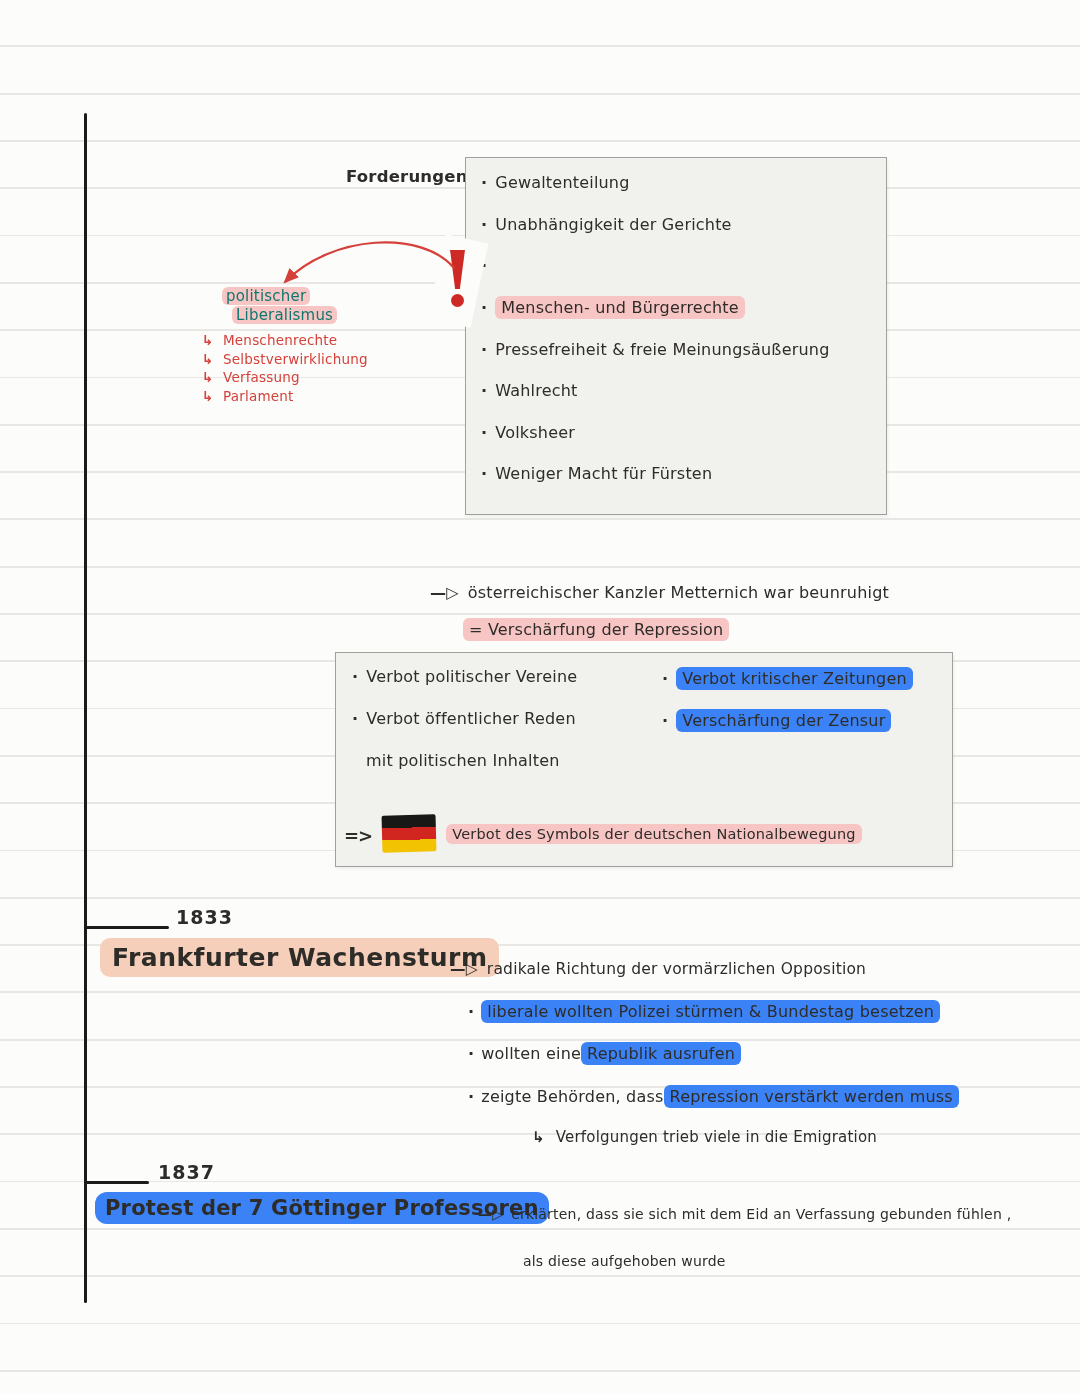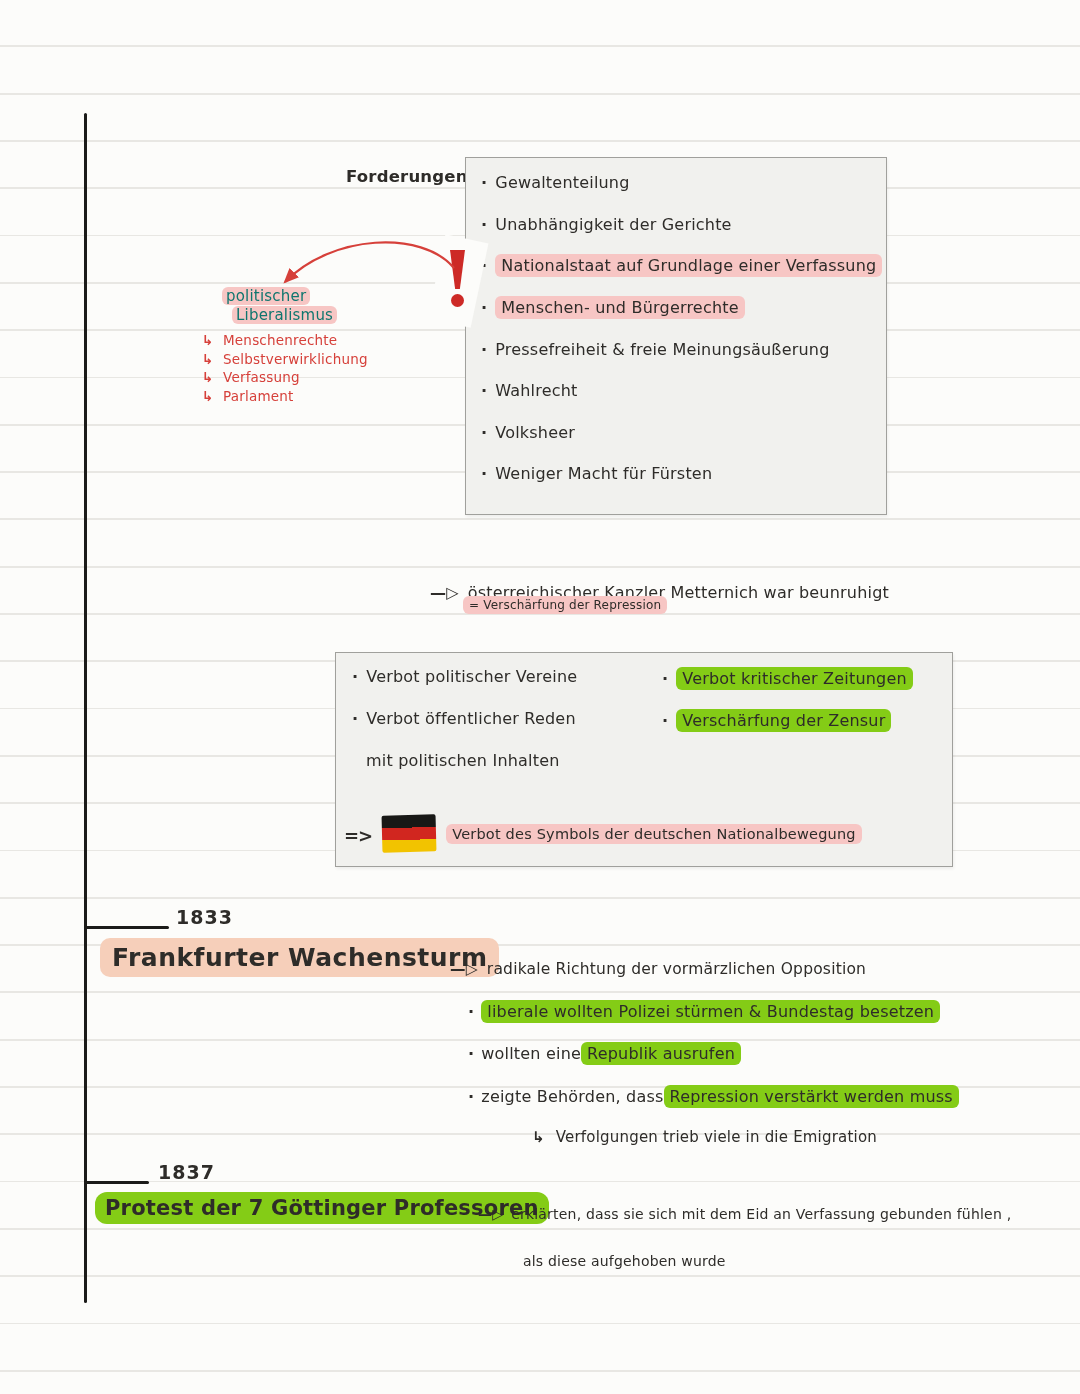--- a/index.html
+++ b/index.html
@@ -4,41 +4,41 @@
 <style>
   html,body{margin:0;padding:0;background:#ffffff;}
   .page{
     position:relative;width:1080px;height:1394px;background:#fcfcfa;
     background-image:repeating-linear-gradient(to bottom,transparent 0,transparent 45.5px,#e8e7e3 45.5px,#e8e7e3 47.3px);
     font-family:"DejaVu Sans","Liberation Sans",sans-serif;color:#2e2c29;overflow:hidden;letter-spacing:.2px;
   }
   .margin-line{position:absolute;left:84px;top:113px;width:3px;height:1190px;background:#1b1b19;border-radius:2px;}
   .hl{border-radius:6px;padding:2px 6px;}
   .hl.pink{background:#f7c6c4;}
-  .hl.orange{background:#84cc16;}
+  .hl.orange{background:#3b82f6;}
   .hl.peach{background:#f6cfba;}
   .panel{position:absolute;background:#f1f1ee;border:1.5px solid #a0a09c;box-shadow:1px 2px 3px rgba(0,0,0,.06);}
   #forderungen-box{left:465px;top:157px;width:420px;height:352px;padding-top:4px;}
   .p-item{display:flex;align-items:center;padding-left:15px;height:41.6px;font-size:16px;}
   .b{margin-right:8px;font-weight:bold;}
   #forderungen-label{position:absolute;left:346px;top:167px;width:116px;text-align:right;font-size:16.5px;font-weight:bold;}
   .excl-notch{position:absolute;left:436px;top:238px;width:44px;height:86px;background:#fcfcfa;transform:rotate(12deg);}
   .excl{position:absolute;left:449px;top:250px;width:20px;}
   .excl-bar{width:17px;height:39px;background:#cd2a26;clip-path:polygon(6% 0,94% 0,64% 100%,36% 100%);}
   .excl-dot{width:13px;height:13px;border-radius:50%;background:#cd2a26;margin:5px 0 0 2px;}
   #lib-arrow{position:absolute;left:272px;top:228px;}
   #lib-title{position:absolute;left:222px;top:287px;color:#0f766e;font-size:15px;line-height:19px;}
   #lib-title .hl{padding:0 4px;}
   #lib-title .l2{margin-left:10px;}
   #lib-list{position:absolute;left:202px;top:331px;color:#d6403a;font-size:13.5px;line-height:18.5px;}
   .lib-item span:first-child{margin-right:5px;font-weight:bold;}
   .lead{position:absolute;display:flex;align-items:flex-start;gap:9px;font-size:15.5px;}
   .arrow-glyph{white-space:nowrap;font-weight:bold;}
   #mett{left:430px;top:583px;font-size:16px;}
-  #mett-conc{position:absolute;left:455px;top:598px;font-size:12px;padding-left:8px;}
+  #mett-conc{position:absolute;left:455px;top:620px;font-size:16px;padding-left:8px;}
   #rep-box{left:335px;top:652px;width:616px;height:213px;}
   .rp{position:absolute;font-size:16px;display:flex;align-items:center;}
   .flag-row{position:absolute;left:8px;top:162px;display:flex;align-items:flex-end;gap:10px;}
   .implies{font-size:18px;font-weight:bold;letter-spacing:-1px;margin-bottom:8px;}
   .flag{width:54px;height:37px;border-radius:2px;transform:rotate(-1.5deg);margin-bottom:2px;
         background:linear-gradient(to bottom,#181816 0 34%,#d1261f 34% 67%,#f2c300 67% 100%);}
   .flag-cap{font-size:14.5px;margin-bottom:12px;}
   .year{position:absolute;font-size:19px;font-weight:bold;letter-spacing:1px;}
   .year-line{position:absolute;height:2.5px;background:#1b1b19;border-radius:2px;}
   .title-wrap{position:absolute;}
@@ -63,21 +63,20 @@
     <div class="p-item">
       <span class="b">·</span>
       <span>Gewaltenteilung</span>
     </div>
     <div class="p-item">
       <span class="b">·</span>
       <span>Unabhängigkeit der Gerichte</span>
     </div>
     <div class="p-item">
       <span class="b">·</span>
-      <span class="hl pink">Nationalstaat auf Grundlage einer Verfassung</span>
     </div>
     <div class="p-item">
       <span class="b">·</span>
       <span class="hl pink">Menschen- und Bürgerrechte</span>
     </div>
     <div class="p-item">
       <span class="b">·</span>
       <span>Pressefreiheit &amp; freie Meinungsäußerung</span>
     </div>
     <div class="p-item">

